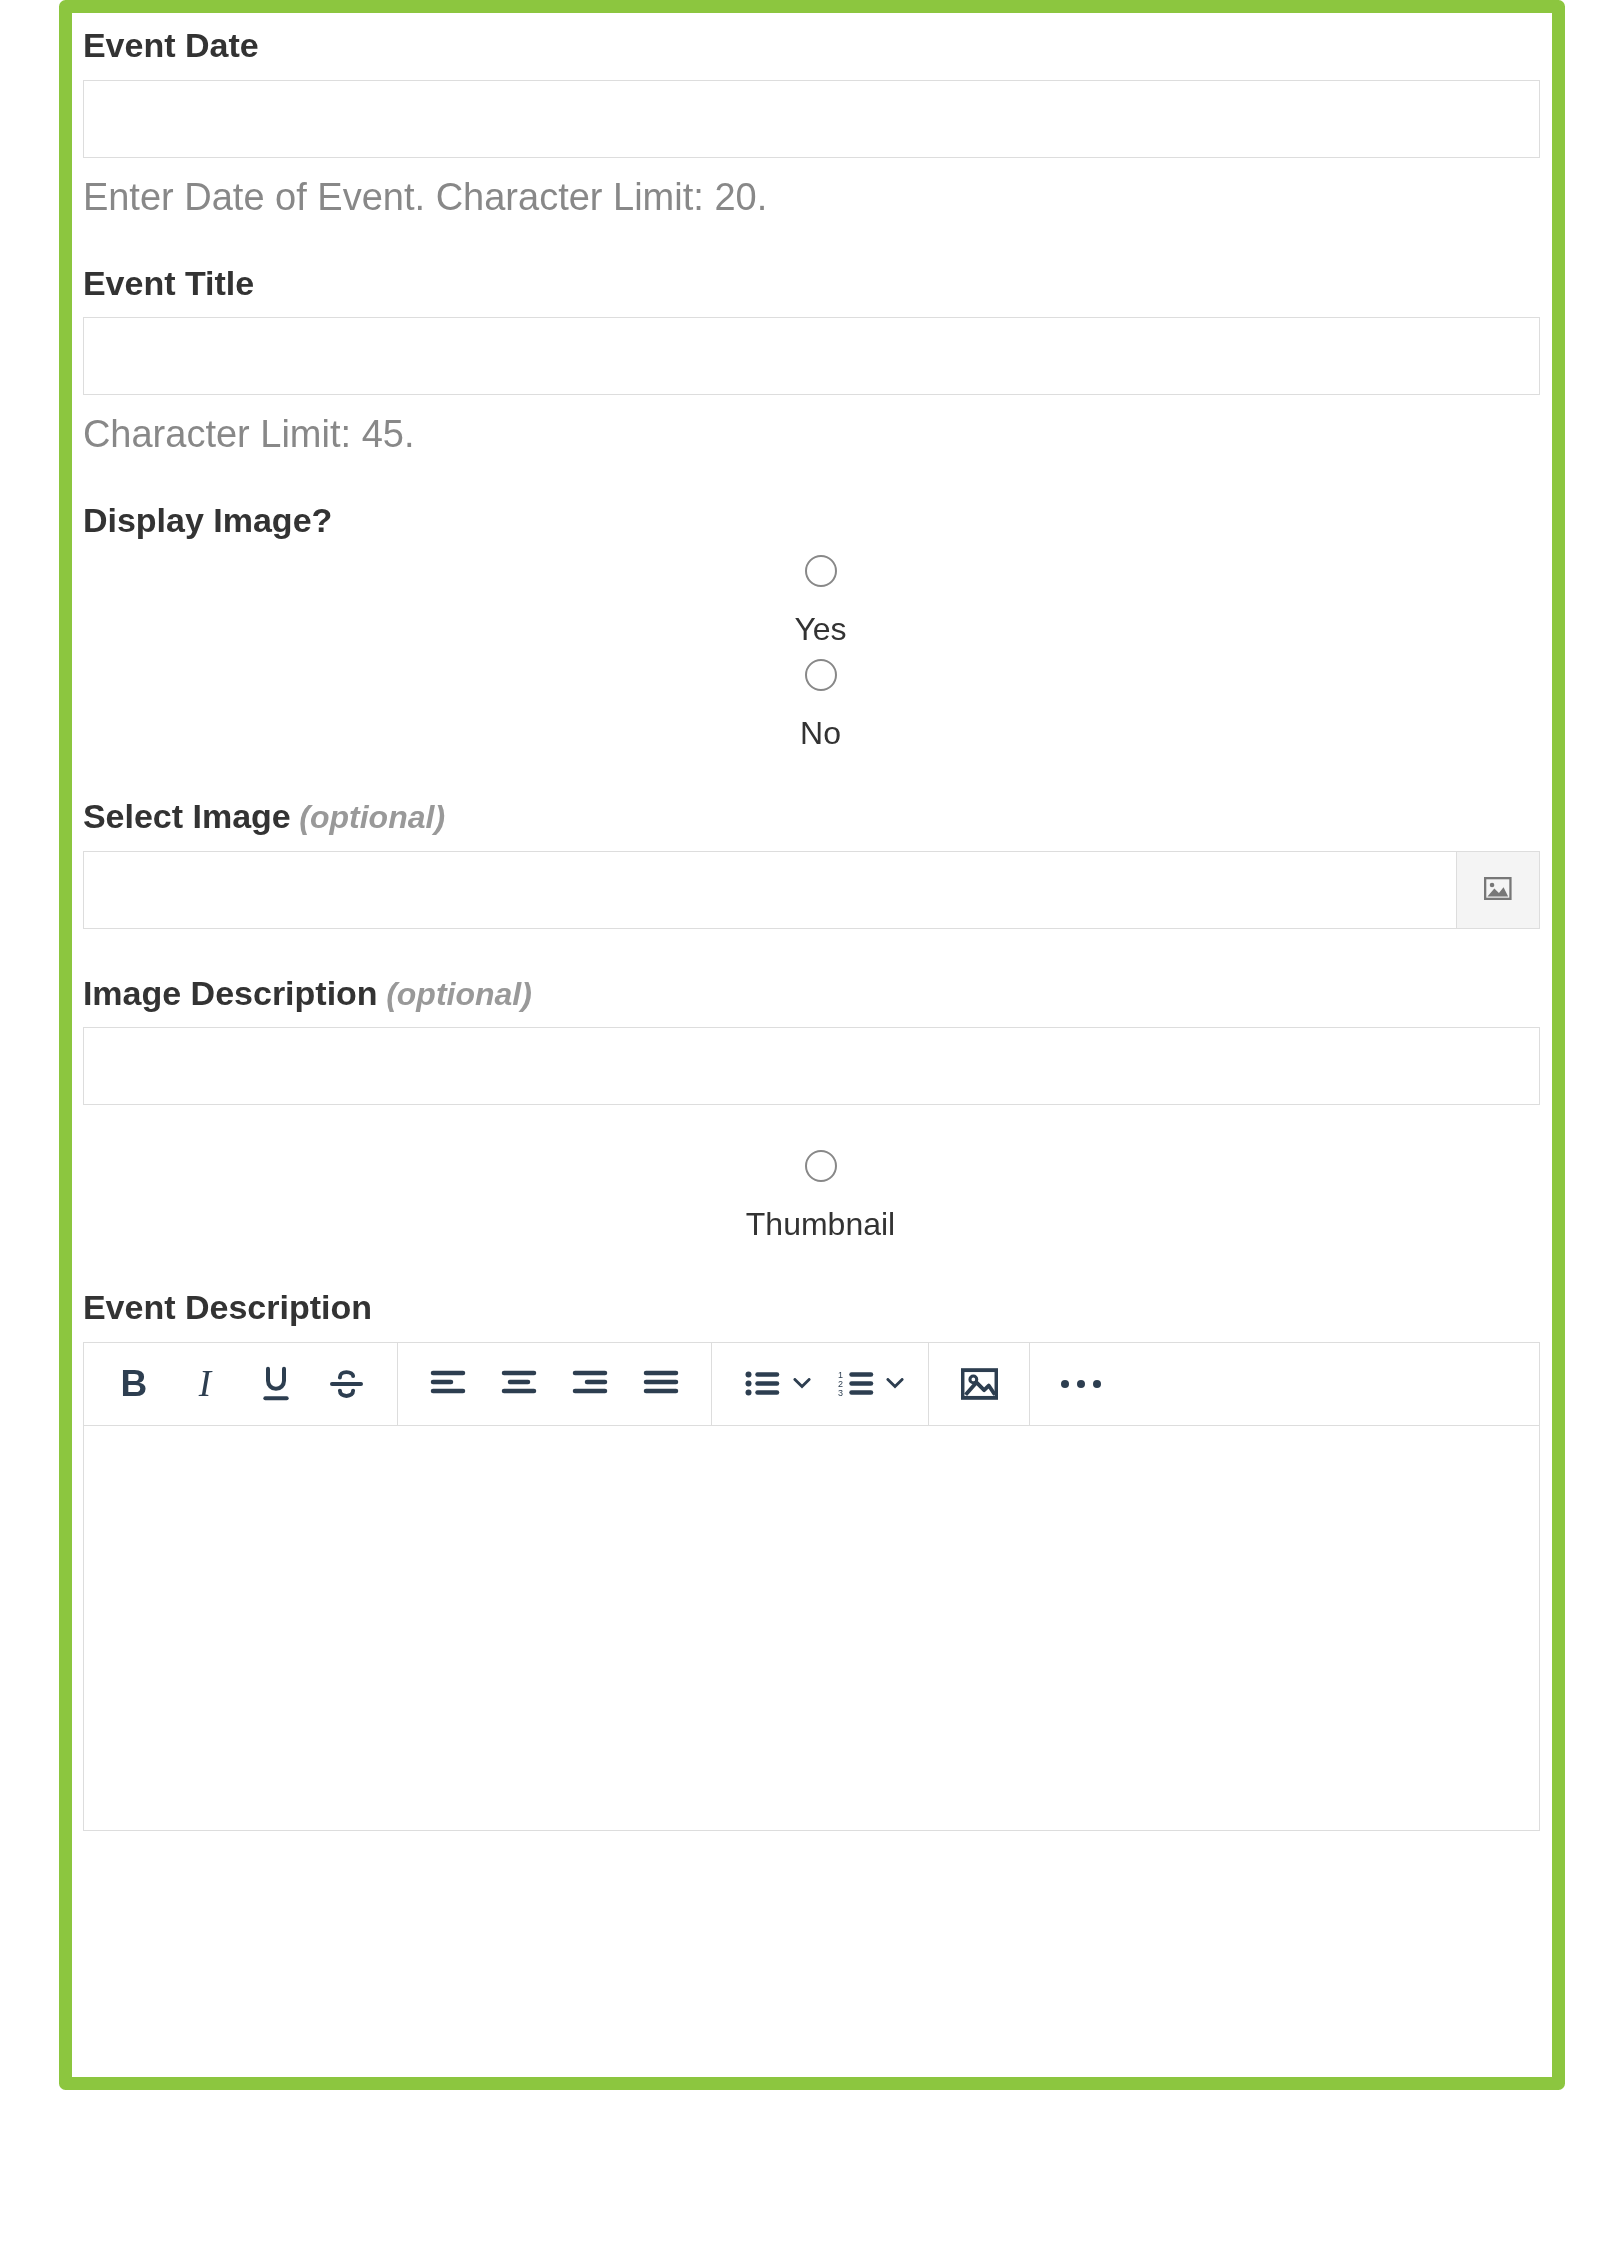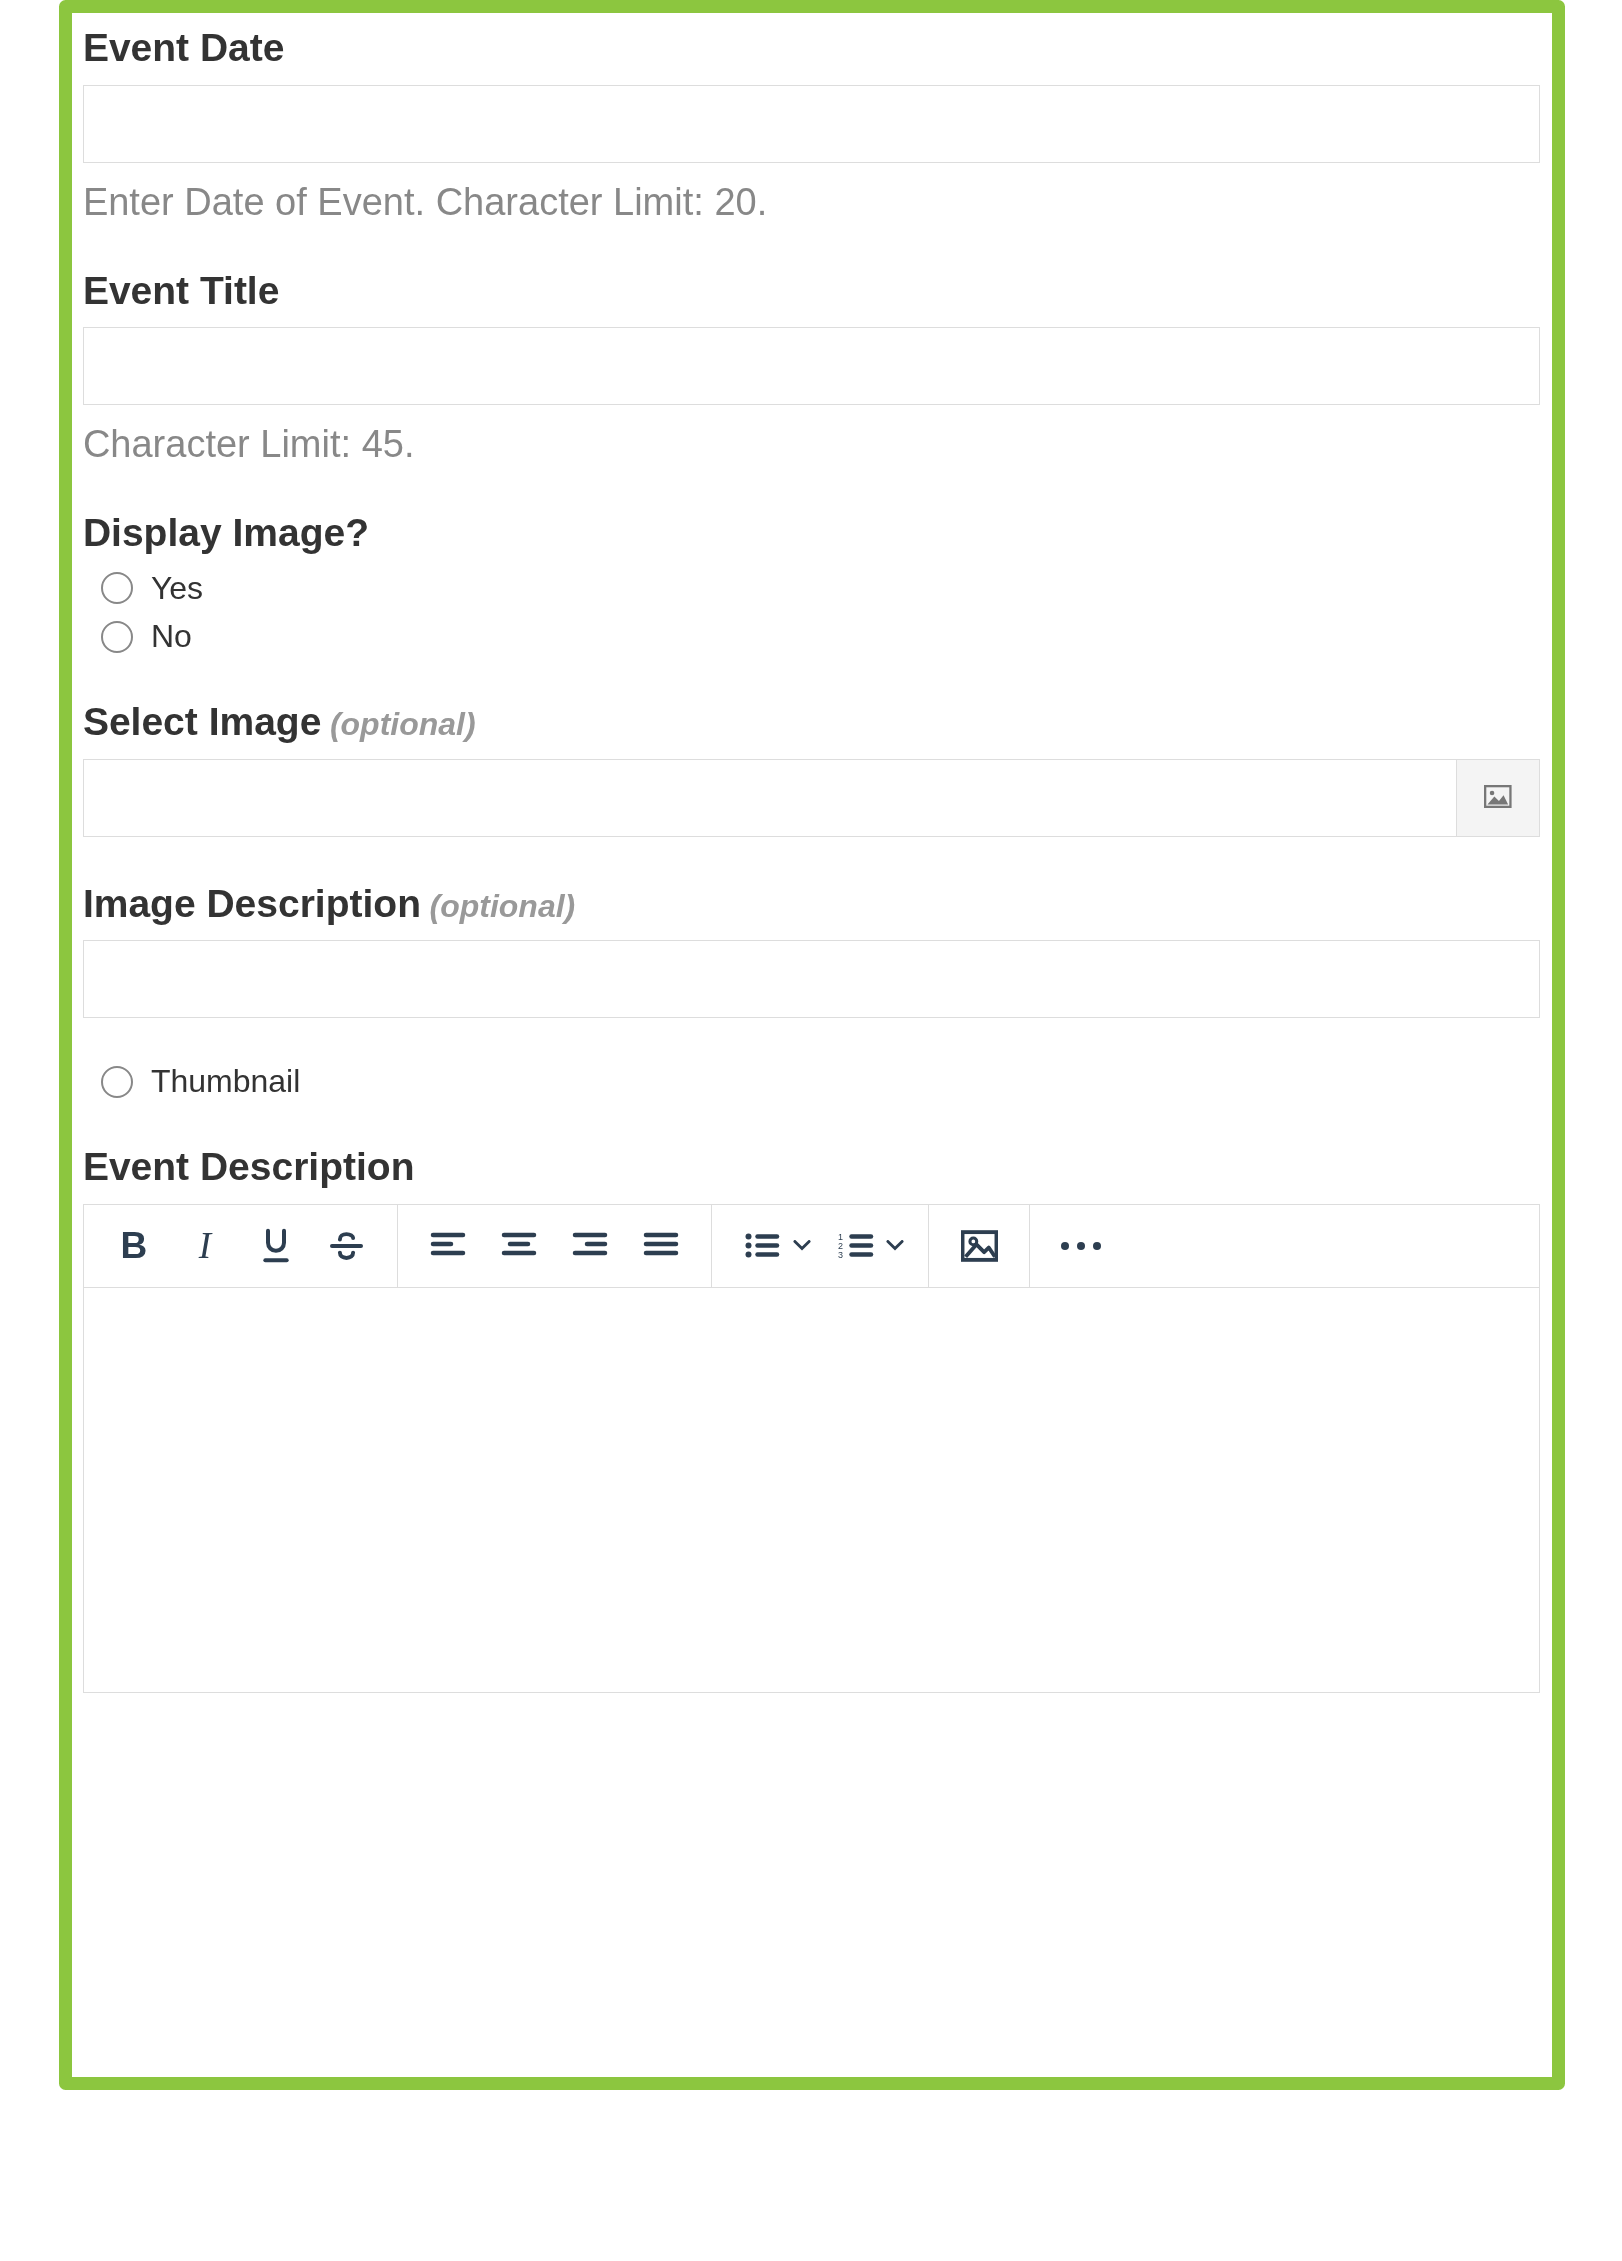--- a/index.html
+++ b/index.html
@@ -21,21 +21,21 @@
     padding:13px 11.4px 26px 11.4px;
     background:#fff;
     height:2090px;
   }
 
   .group { margin-bottom: 45px; }
 
   .label-row { margin-bottom: 14.6px; }
   .label {
     font-weight:700;
-    font-size:39px;
+    font-size:34px;
     color:#333;
     display:inline;
   }
   .optional {
     font-style:italic;
     color:#999;
     font-size:32px;
     font-weight:700;
     margin-left:4.9px;
   }
@@ -54,23 +54,24 @@
   .helper {
     color:#888;
     font-size:38px;
     margin-top:18px;
   }
 
   .radio-list { margin-top: 14.6px; margin-left: 18px; }
   .radio-item {
     display:flex;
     align-items:center;
-    gap:18px;
+    gap:24px;
     margin-bottom: 11.4px;
     cursor:pointer;
+    flex-direction:column;
   }
   .radio-circle {
     width:32px; height:32px;
     border:2.4px solid #888;
     border-radius:50%;
     flex-shrink:0;
   }
   .radio-text { font-size:32px; color:#333; }
 
   .select-image-row { display:flex; }

